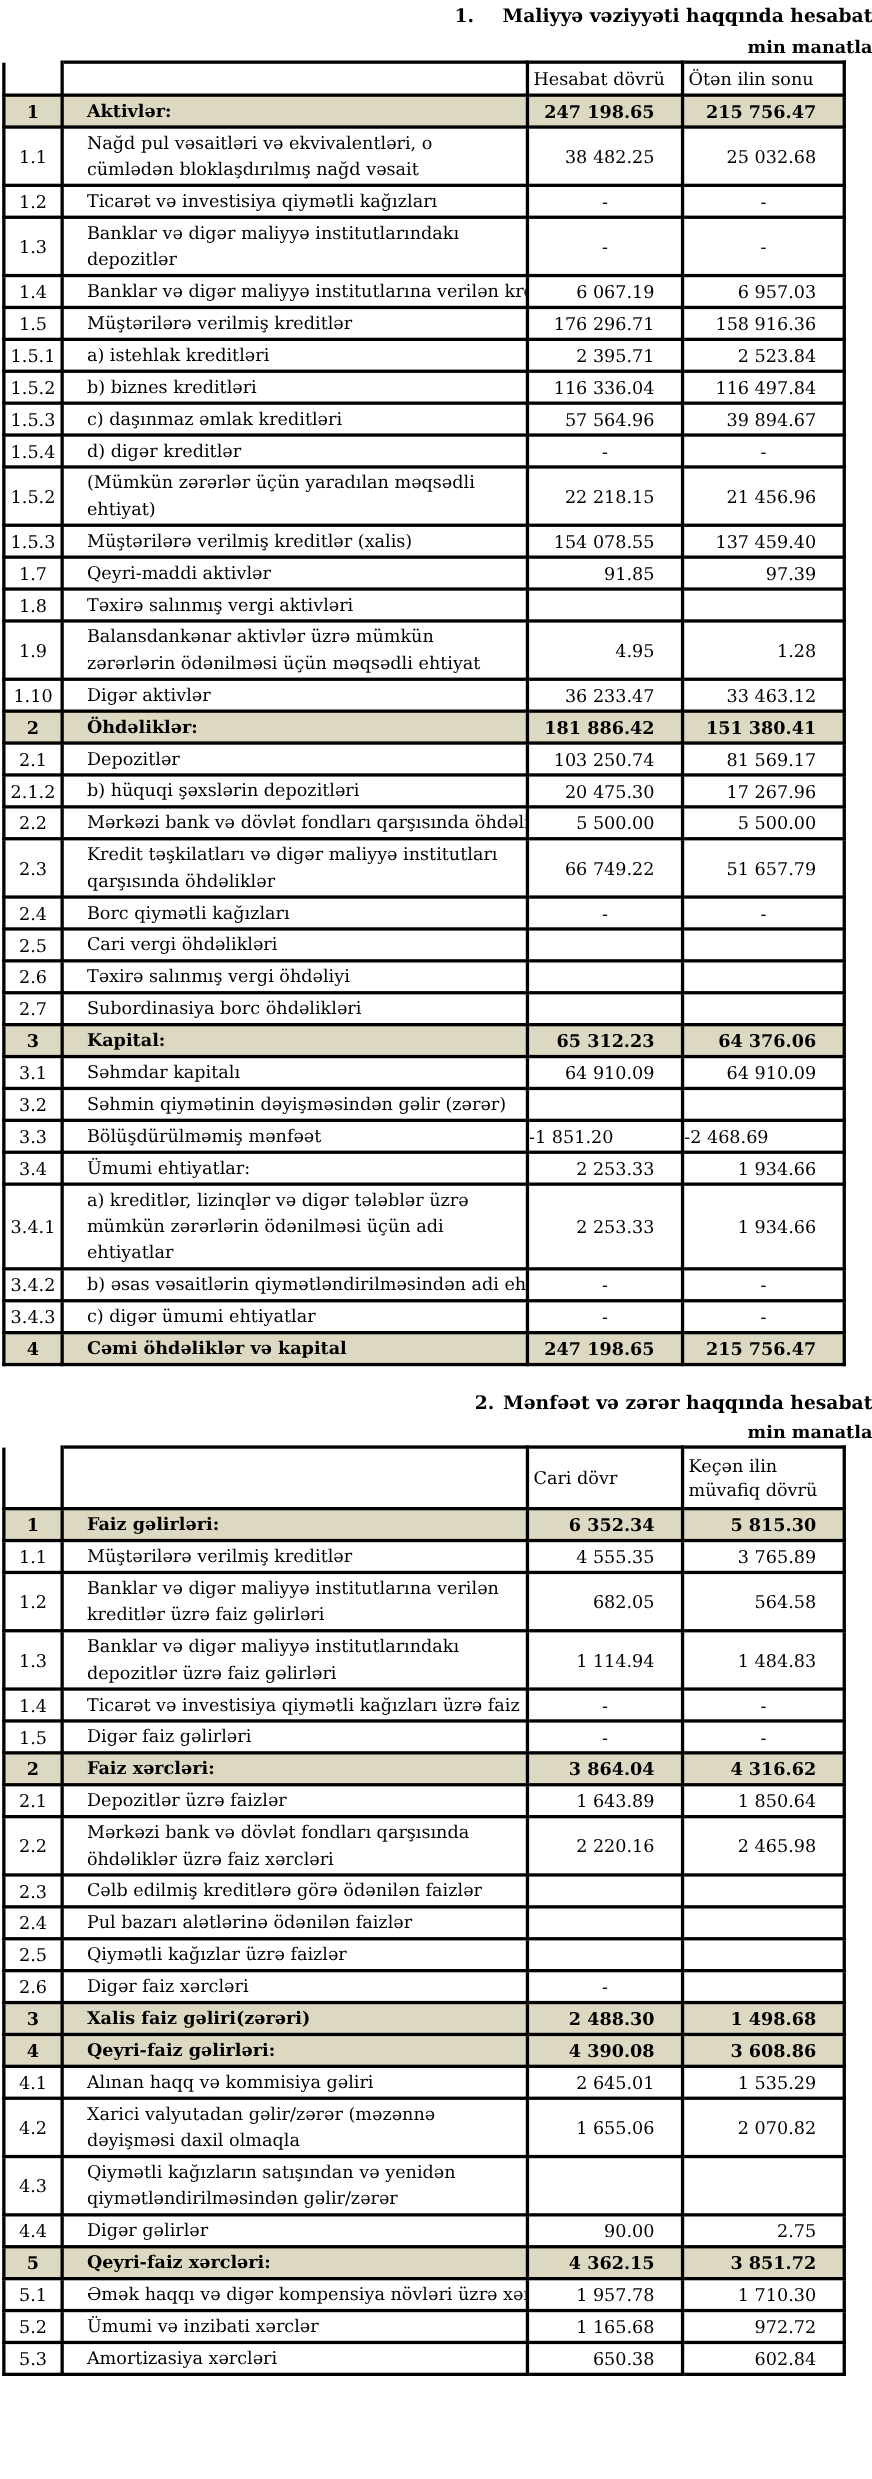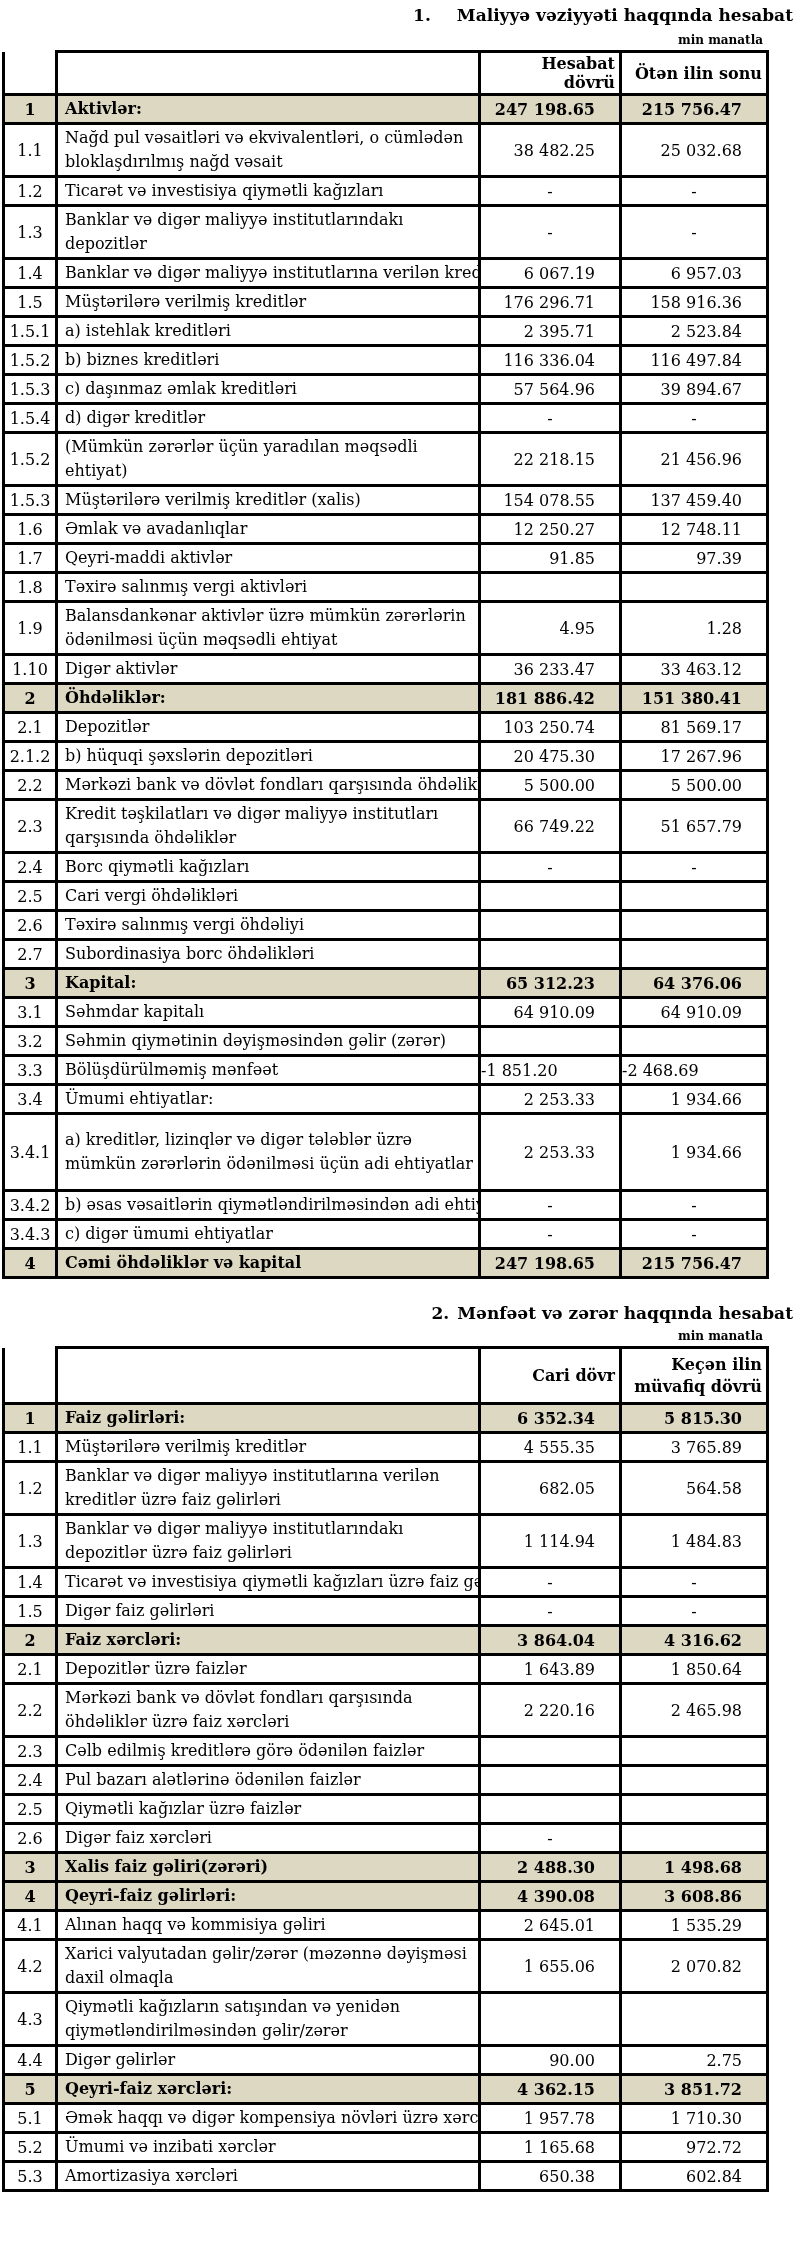--- a/index.html
+++ b/index.html
@@ -5,35 +5,35 @@
   html,body{margin:0;padding:0;}
   body{
     width:793px;height:2254px;background:#ffffff;overflow:hidden;
     font-family:"DejaVu Serif","Liberation Serif",serif;color:#000;
   }
   .page{padding-top:3px;}
   .rep-title{ text-align:right;font-weight:bold;font-size:17px;margin:2px 0 8px 0; }
   .rep-title .tnum{display:inline-block;margin-right:26px;}
   .rep-title.second{margin-top:24px;margin-bottom:6px;}
   .rep-title.second .tnum{margin-right:8px;}
-  .unit{ text-align:right;font-weight:bold;font-size:12px;padding-right:30px;margin-bottom:3px; }
+  .unit{ text-align:right;font-weight:bold;font-size:16px;margin-bottom:3px; }
   table{
     border-collapse:collapse;table-layout:fixed;width:764px;margin-left:2px;
   }
   col.c-num{width:53px;} col.c-lbl{width:423px;} col.c-v1{width:141px;} col.c-v2{width:147px;}
   th,td{
     border:3px solid #000;font-size:16px;vertical-align:middle;
     padding:1px 4px;height:26px;box-sizing:border-box;
   }
-  th{font-weight:bold;text-align:right;}
+  th{font-weight:normal;text-align:left;}
   th.corner{border-top:none;}
   thead.h1 th{height:30px;}
   thead.h2 th{height:56px;line-height:1.35;}
   td.num{text-align:center;font-weight:normal;padding:1px 2px;}
-  td.label{text-align:left;padding-left:7px;padding-right:2px;line-height:1.5;}
+  td.label{text-align:left;padding-left:21px;padding-right:2px;line-height:1.5;}
   td.label.clip{white-space:nowrap;overflow:hidden;}
   td.val{text-align:right;padding-right:24px;}
   td.val.dash{text-align:center;padding-right:4px;}
   td.vwrap{padding:0;}
   tr.shaded td{background:#ddd8c2;font-weight:bold;}
   tr.tall td{height:53px;}
   tr.taller td{height:77px;}
 </style>
 </head>
 <body>
@@ -127,26 +127,20 @@
           <td class="val">22 218.15</td>
           <td class="val">21 456.96</td>
         </tr>
         <tr>
           <td class="num">1.5.3</td>
           <td class="label">Müştərilərə verilmiş kreditlər (xalis)</td>
           <td class="val">154 078.55</td>
           <td class="val">137 459.40</td>
         </tr>
         <tr>
-          <td class="num">1.6</td>
-          <td class="label">Əmlak və avadanlıqlar</td>
-          <td class="val">12 250.27</td>
-          <td class="val">12 748.11</td>
-        </tr>
-        <tr>
           <td class="num">1.7</td>
           <td class="label">Qeyri-maddi aktivlər</td>
           <td class="val">91.85</td>
           <td class="val">97.39</td>
         </tr>
         <tr>
           <td class="num">1.8</td>
           <td class="label">Təxirə salınmış vergi aktivləri</td>
           <td class="val"></td>
           <td class="val"></td>

